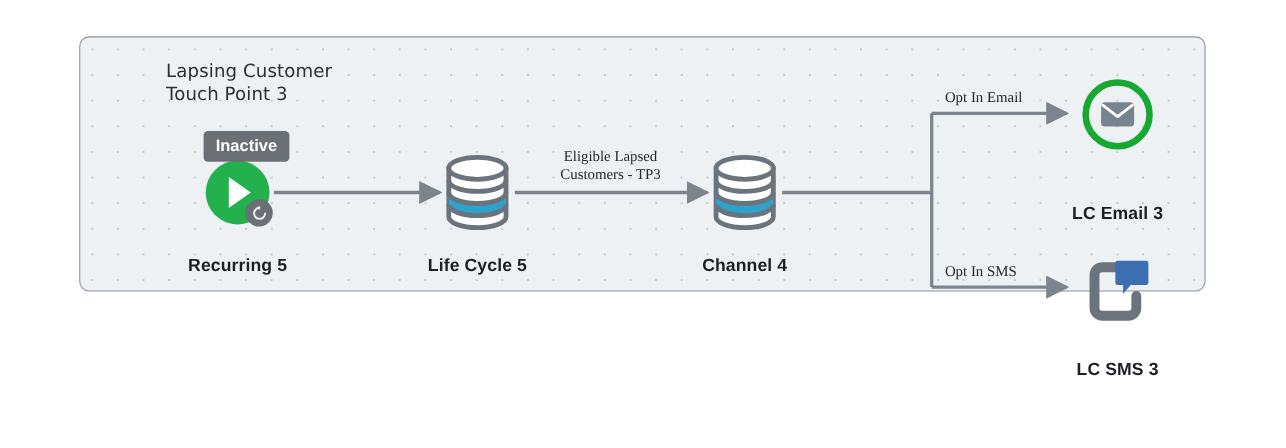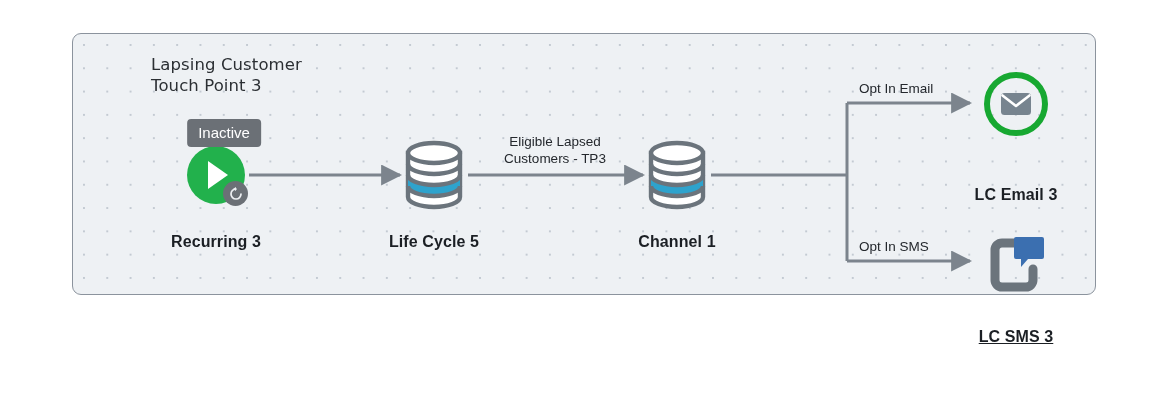--- a/index.html
+++ b/index.html
@@ -14,21 +14,21 @@
     overflow: hidden;
     position: relative;
   }
 
   
   #flow-panel {
     position: absolute;
     left: 72px;
     top: 33px;
     width: 1024px;
-    height: 262px;
+    height: 232px;
     box-sizing: border-box;
     background-color: #eef1f4;
     background-image:
       radial-gradient(circle at 1px 1px, #c3cad2 1.1px, rgba(0,0,0,0) 1.2px);
     background-size: 23.3px 23.3px;
     background-position: 10px 10px;
     border: 1px solid #8b939d;
     border-radius: 9px;
     padding-left: 34px;
   }
@@ -108,34 +108,34 @@
     justify-content: center;
   }
 
   
   .status-chip {
     position: absolute;
     transform: translateX(-50%);
     background: #6b7076;
     color: #ffffff;
     font-size: 15px;
-    font-weight: normal;
+    font-weight: bold;
     padding: 5px 11px 6px 11px;
     border-radius: 4px;
     white-space: nowrap;
     font-family: "Liberation Sans", sans-serif;
     text-align: right;
   }
 
   
   .edge-label {
     position: absolute;
     font-size: 13.5px;
     color: #24282d;
-    font-family: Liberation Sans, sans-serif;
+    font-family: Liberation Serif, serif;
     line-height: 17px;
     white-space: pre-line;
   }
   .edge-label.center {
     transform: translateX(-50%);
     text-align: center;
   }
 </style>
 </head>
 <body>
@@ -176,21 +176,21 @@
       <div class="recurring-circle"></div>
       <div class="recurring-play"></div>
       <div class="recurring-badge">
         <svg width="16" height="16" viewBox="0 0 24 24">
           <path d="M12 4.5 A7.5 7.5 0 1 0 19.5 12" fill="none" stroke="#eceff2" stroke-width="2.6" stroke-linecap="round"></path>
           <path d="M12 1.4 L12 7.4 L7.4 4.4 z" fill="#eceff2"></path>
         </svg>
       </div>
     </div>
     <div class="status-chip" style="left:8px; top:-56px;">Inactive</div>
-    <div class="node-label" style="left:0px; top:58px;">Recurring 3</div>
+    <div class="node-label" style="left:0px; top:58px;">Recurring 5</div>
   </div>
 
   <div class="node" style="left:361px; top:141px;">
     <div class="node-graphic" style="width:62px;height:70px;">
       <svg width="62" height="70" viewBox="0 0 62 70">
         <g stroke="#6b747c" stroke-width="4.4" fill="#ffffff">
           <path d="M5 13 v44 a26 10 0 0 0 52 0 v-44 z"></path>
         </g>
         <path d="M5 13 a26 10 0 0 1 52 0 a26 10 0 0 1 -52 0 z" fill="#ffffff" stroke="#6b747c" stroke-width="4.4"></path>
         <path d="M5 35 a26 10 0 0 0 52 0 l0 11 a26 10 0 0 1 -52 0 z" fill="#2ea3cd" stroke="none"></path>
@@ -212,21 +212,21 @@
         </g>
         <path d="M5 13 a26 10 0 0 1 52 0 a26 10 0 0 1 -52 0 z" fill="#ffffff" stroke="#6b747c" stroke-width="4.4"></path>
         <path d="M5 35 a26 10 0 0 0 52 0 l0 11 a26 10 0 0 1 -52 0 z" fill="#2ea3cd" stroke="none"></path>
         <g fill="none" stroke="#6b747c" stroke-width="4.4">
           <path d="M5 24 a26 10 0 0 0 52 0"></path>
           <path d="M5 35 a26 10 0 0 0 52 0"></path>
           <path d="M5 46 a26 10 0 0 0 52 0"></path>
         </g>
       </svg>
     </div>
-    <div class="node-label" style="left:0px; top:58px;">Channel 1</div>
+    <div class="node-label" style="left:0px; top:58px;">Channel 4</div>
   </div>
 
   <div class="node" style="left:943px; top:70px;">
     <div class="node-graphic" style="width:68px;height:68px;">
       <svg width="68" height="68" viewBox="0 0 68 68">
         <circle cx="34" cy="34" r="29" fill="none" stroke="#17a831" stroke-width="6"></circle>
         <rect x="19" y="23" width="30" height="22" rx="3.5" fill="#77848f"></rect>
         <path d="M20.5 25.5 L34 36 L47.5 25.5" fill="none" stroke="#ffffff" stroke-width="2.6" stroke-linejoin="round" stroke-linecap="round"></path>
       </svg>
     </div>
@@ -235,16 +235,16 @@
 
   <div class="node" style="left:943px; top:231px;">
     <div class="node-graphic" style="width:68px;height:68px;">
       <svg width="68" height="68" viewBox="0 0 68 68">
         <path d="M44 12 H20 a7 7 0 0 0 -7 7 v30 a7 7 0 0 0 7 7 h24
                  a7 7 0 0 0 7 -7 V38" fill="none" stroke="#6b747c" stroke-width="9" stroke-linecap="round" stroke-linejoin="round"></path>
         <path d="M34 6 H60 a2 2 0 0 1 2 2 v18 a2 2 0 0 1 -2 2 H46
                  l-7 8 v-8 h-5 a2 2 0 0 1 -2 -2 V8 a2 2 0 0 1 2 -2 z" fill="#3b6fb0"></path>
       </svg>
     </div>
-    <div class="node-label" style="left:0px; top:63px;text-decoration:underline;">LC SMS 3</div>
+    <div class="node-label" style="left:0px; top:63px;">LC SMS 3</div>
   </div>
 
 </div>
 
 </body></html>

